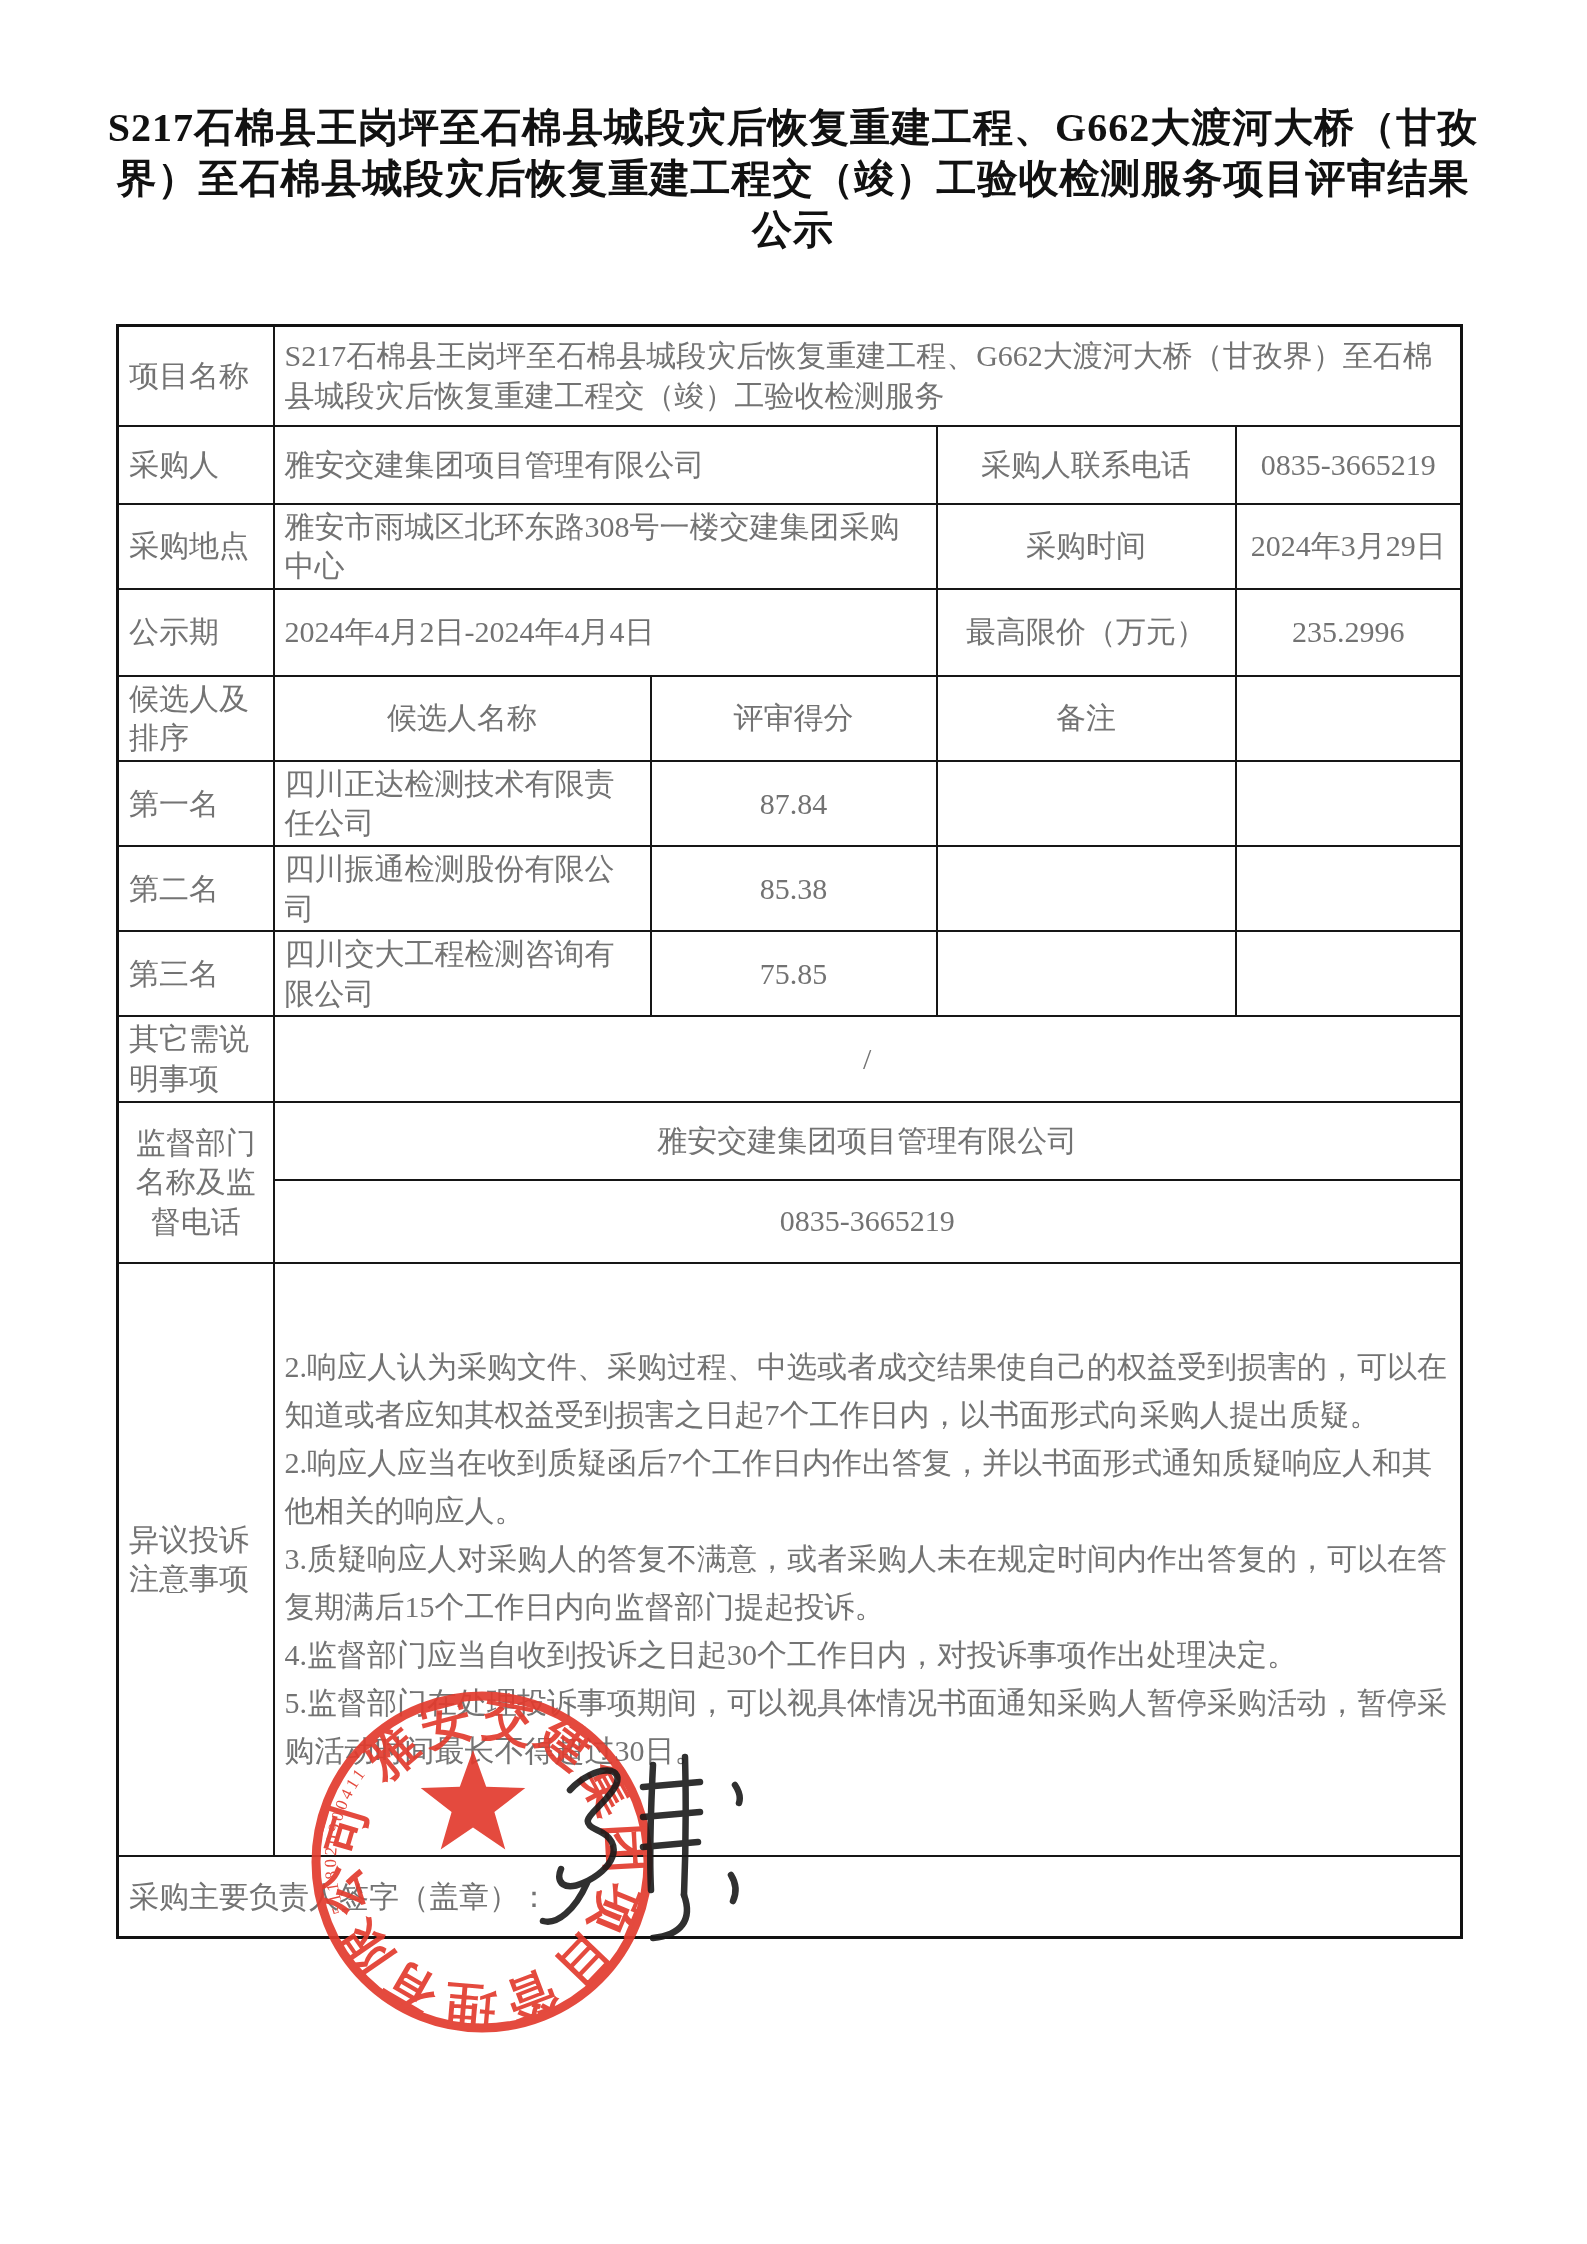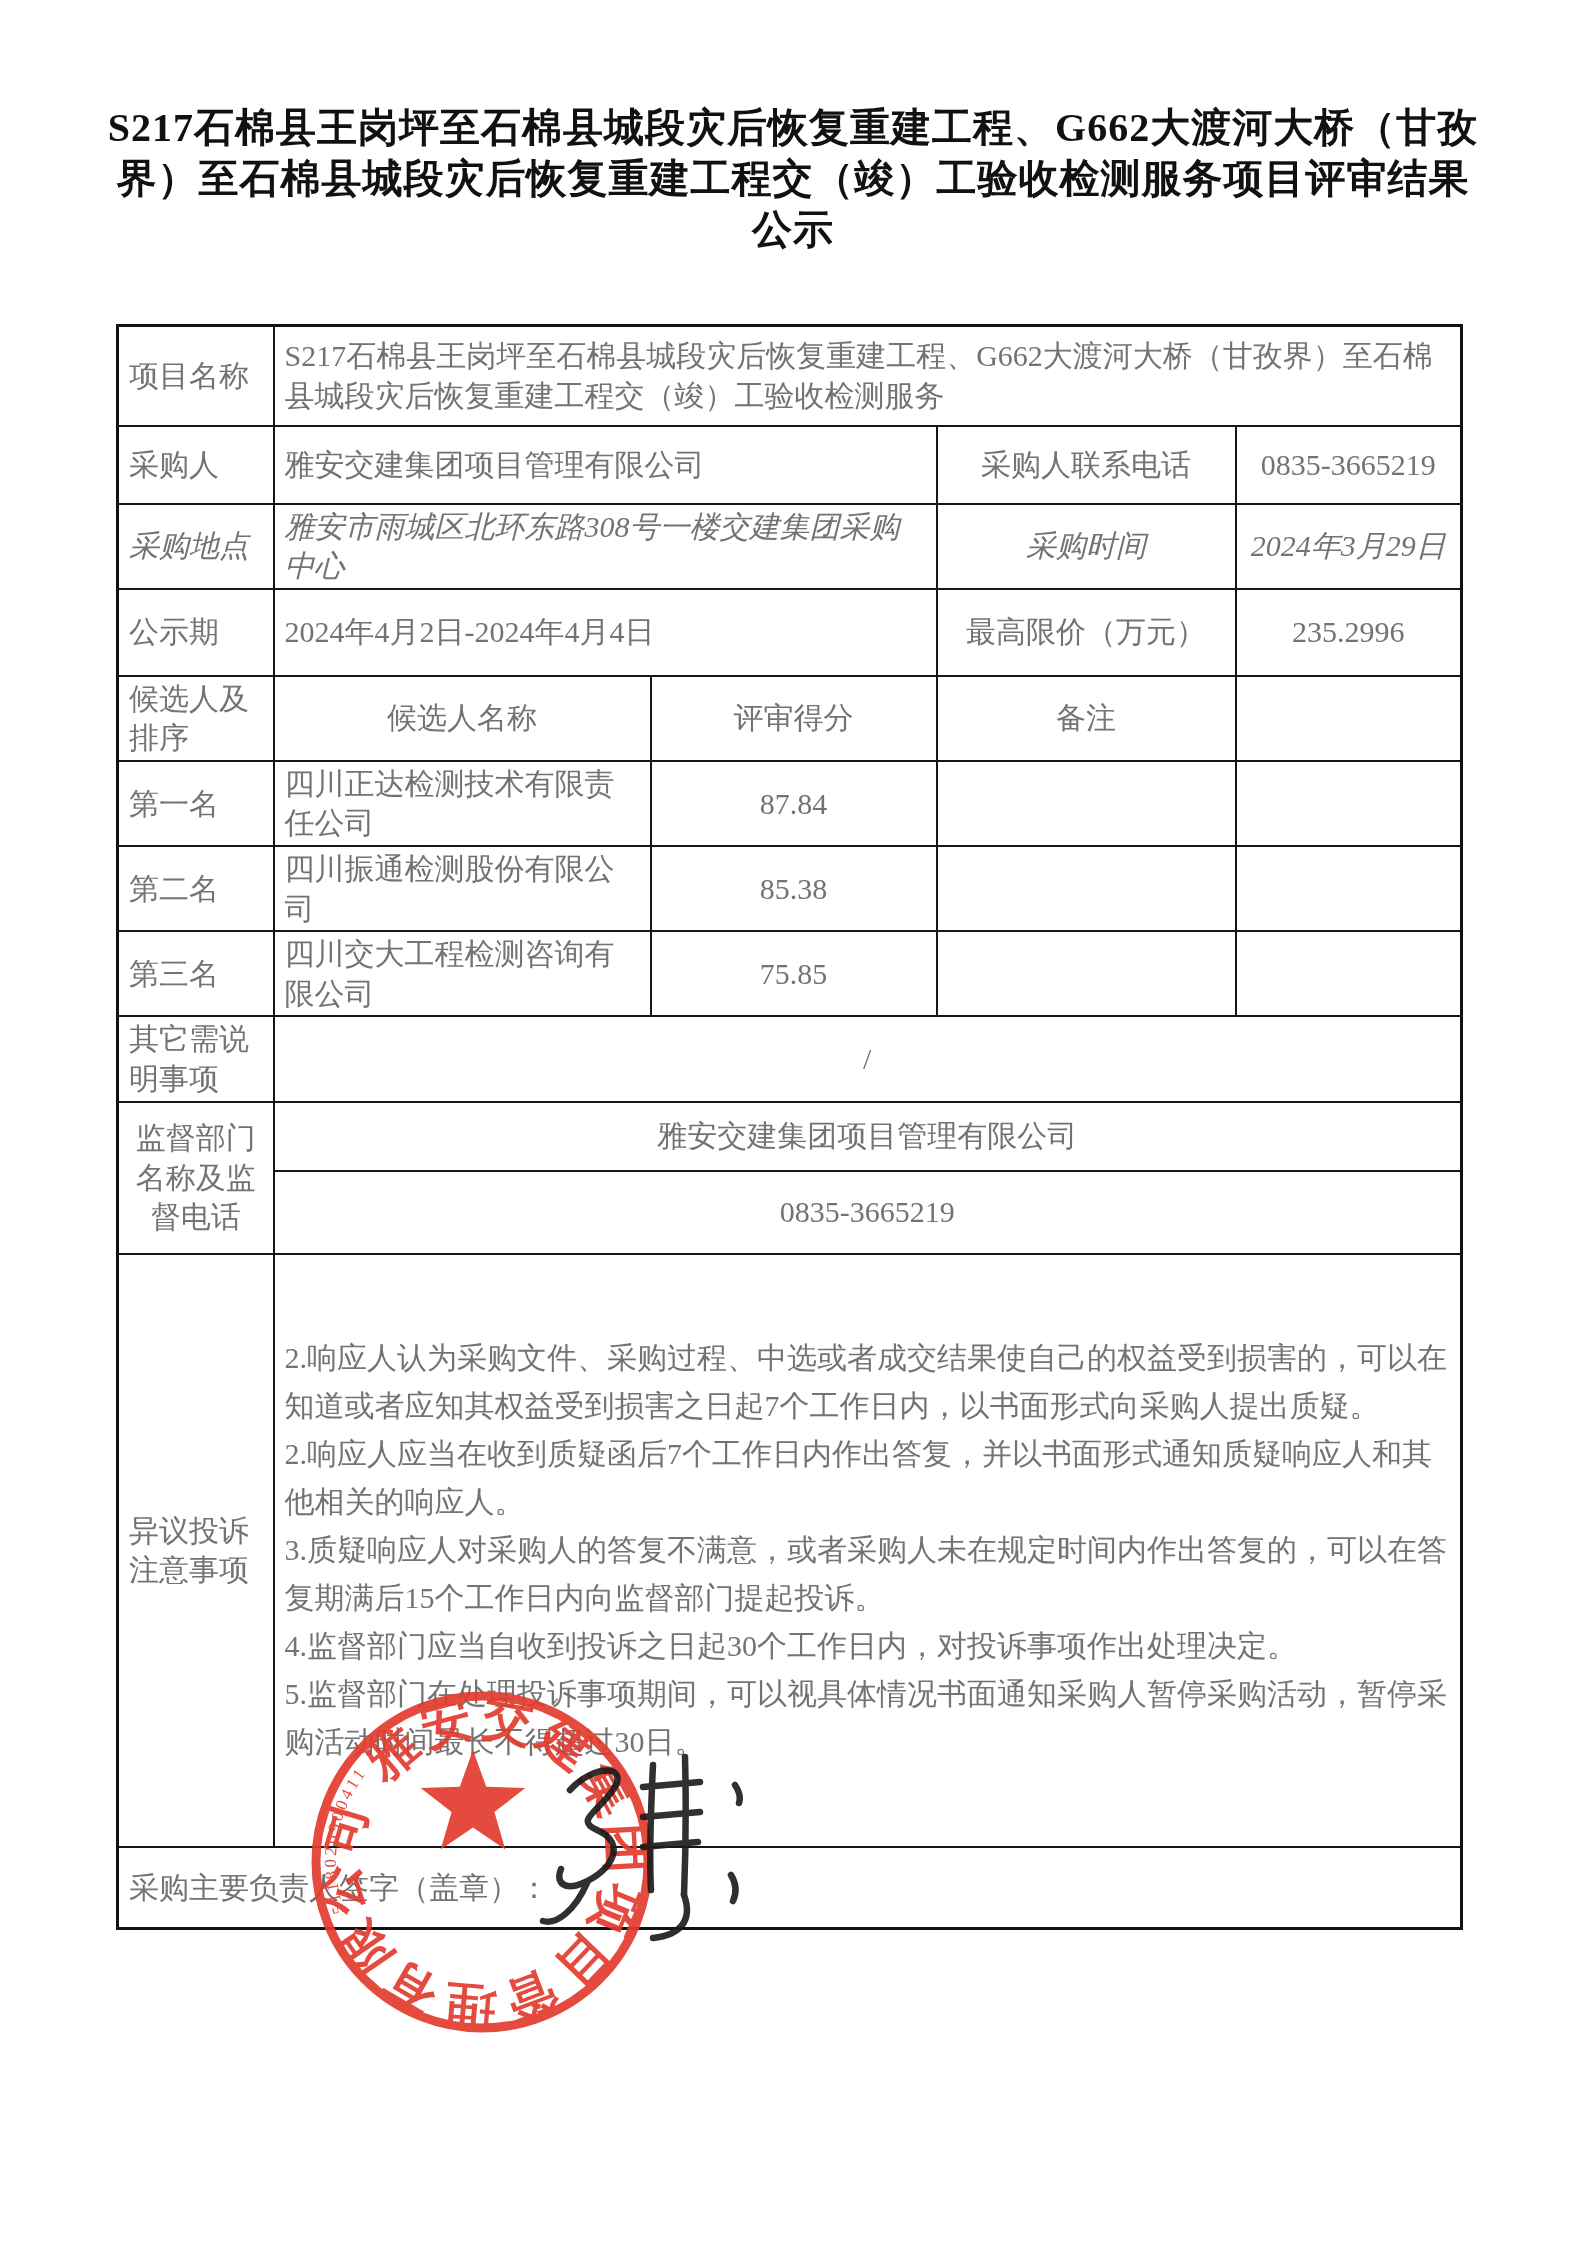--- a/index.html
+++ b/index.html
@@ -49,28 +49,28 @@
   }
   table.main { border: 3px solid #111; }
 
   td.lbl   { text-align: left; padding-left: 8px; padding-right: 6px; }
   td.ctr   { text-align: center; padding-left: 4px; padding-right: 4px; }
   td.lblc  { text-align: center; padding-left: 6px; padding-right: 6px; }
   td.txt   { text-align: left; }
 
   tr.r1  { height: 100px; }
   tr.r2  { height: 78px; }
-  tr.r3  { height: 66px; font-style: italic; }
+  tr.r3  { height: 66px; }
   tr.r4  { height: 87px; }
   tr.r5  { height: 75px; }
   tr.r6  { height: 82px; }
   tr.r7  { height: 68px; }
   tr.r8  { height: 75px; }
   tr.r9  { height: 79px; }
-  tr.r10a{ height: 69px; margin-top: 13px; }
+  tr.r10a{ height: 78px; margin-top: 13px; }
   tr.r10b{ height: 83px; }
   tr.r11 { height: 593px; }
   tr.r12 { height: 82px; }
 
   .dispute-cell { vertical-align: middle; }
   .dispute-text div { line-height: 1.6; text-align: left; }
 
   
   .stamp {
     position: absolute;

